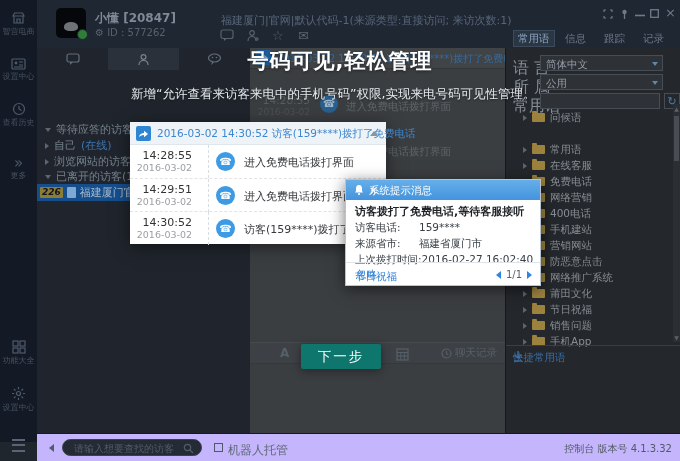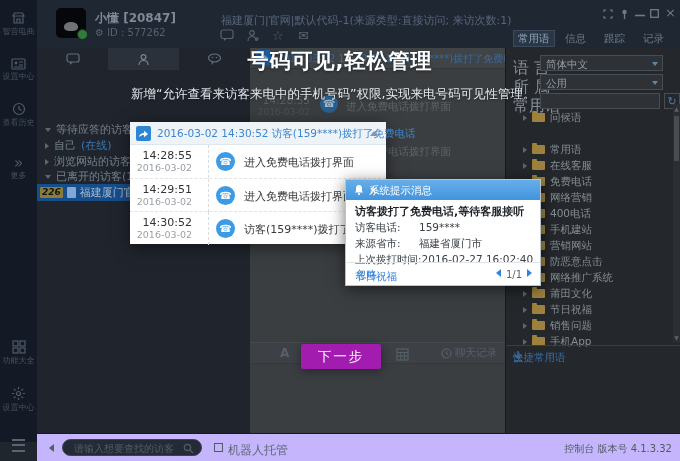--- a/index.html
+++ b/index.html
@@ -100,26 +100,26 @@
   .pphead .bell{position:absolute;left:7px;top:4px;}
   .pphead span{position:absolute;left:23px;top:4px;font-size:10.5px;color:#fff;}
   .ppx{position:absolute;right:6px;top:2px;font-size:12px;color:#eaf3fb;}
   .ppbody{position:absolute;left:9px;top:24px;width:180px;}
   .ppmsg{font-size:11px;font-weight:bold;color:#1e2226;white-space:nowrap;}
   .pf{margin-top:2px;font-size:10.5px;color:#3a4046;display:flex;white-space:nowrap;}
   .pf .l{min-width:64px;}
   .pplink{margin-top:3px;font-size:10.5px;color:#2e7fd6;}
   .ppfoot{position:absolute;left:0;bottom:0;width:194px;height:22px;border-top:1px solid #e0e4e8;}
   .ppignore{position:absolute;left:10px;top:5px;font-size:10.5px;color:#2e7fd6;}
-  .pgroup{position:absolute;right:8px;top:6px;display:flex;align-items:flex-start;gap:5px;}
+  .pgroup{position:absolute;right:8px;top:6px;display:flex;align-items:center;gap:5px;}
   .tri-l-b{width:0;height:0;border-top:4px solid transparent;border-bottom:4px solid transparent;border-right:5px solid #2e86e0;}
   .tri-r-b{width:0;height:0;border-top:4px solid transparent;border-bottom:4px solid transparent;border-left:5px solid #2e86e0;}
   .pgnum{font-size:10px;color:#5a6065;}
 
-  .nextbtn{left:301px;top:344px;width:80px;height:25px;background:#a21caf;border:none;border-radius:2px;
+  .nextbtn{left:301px;top:344px;width:80px;height:25px;background:#0f766e;border:none;border-radius:2px;
            color:#fff;font-size:13.5px;letter-spacing:2px;font-family:inherit;box-shadow:0 2px 10px rgba(0,0,0,.4);cursor:pointer;}
 </style>
 </head>
 <body>
 
 <div class="app">
 
   <div class="ab leftbar">
     <div class="lb-item" style="top:11px">
       <span><svg width="15" height="14" viewBox="0 0 15 14">

